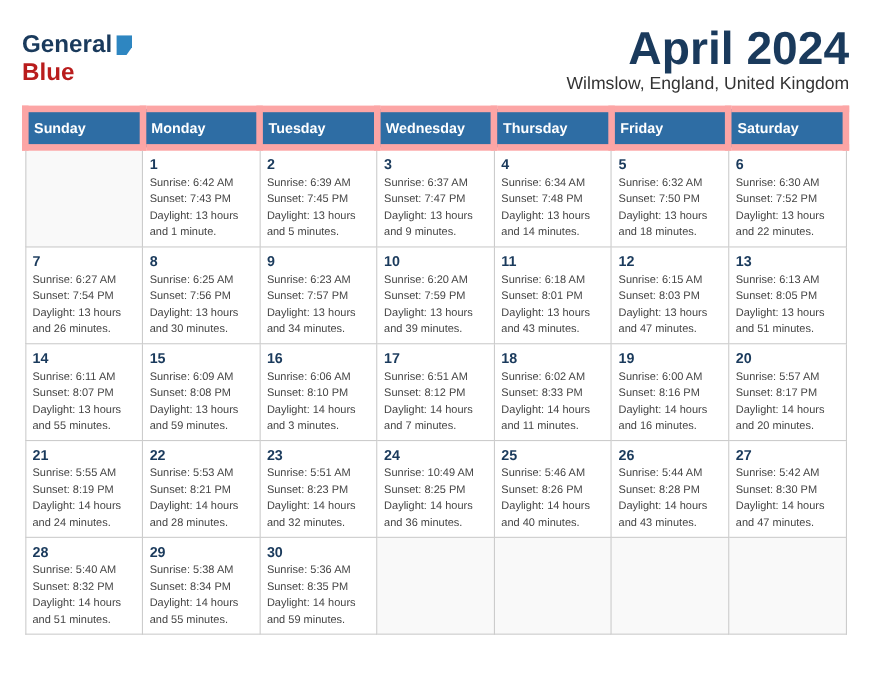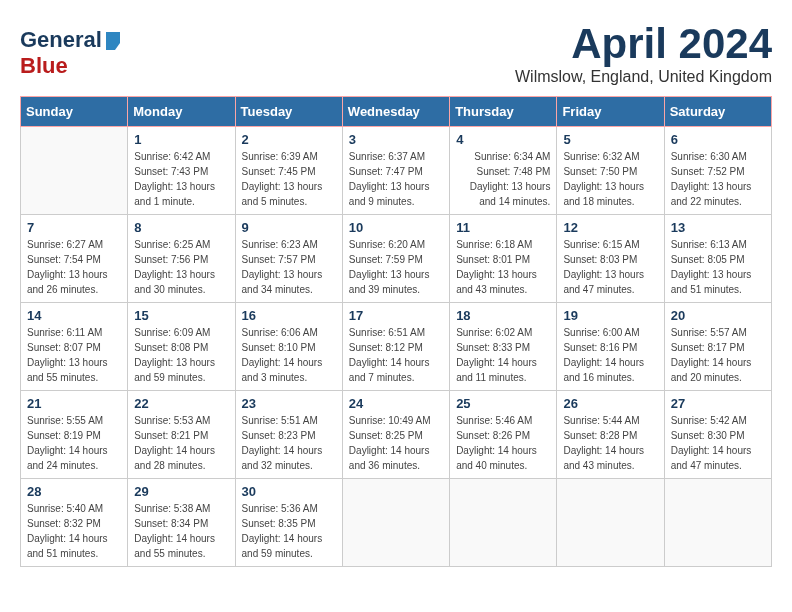--- a/index.html
+++ b/index.html
@@ -37,21 +37,21 @@
       border-collapse: collapse;
       table-layout: fixed;
     }
     thead th {
       background-color: #2e6da4;
       color: #fff;
       font-size: 13px;
       font-weight: bold;
       padding: 7px 5px;
       text-align: left;
-      border: 1px solid #fca5a5;
+      border: 6px solid #fca5a5;
     }
     td {
       vertical-align: top;
       border: 1px solid #ccc;
       padding: 5px 6px;
       font-size: 10.5px;
       color: #333;
       height: 80px;
     }
     td.empty { background: #f9f9f9; }
@@ -120,21 +120,21 @@
         </td>
         <td>
           <span class="day-number">3</span>
           <div class="day-info" style="white-space: pre-line;">Sunrise: 6:37 AM
 Sunset: 7:47 PM
 Daylight: 13 hours
 and 9 minutes.</div>
         </td>
         <td>
           <span class="day-number">4</span>
-          <div class="day-info" style="white-space: pre-line; text-align: right;">Sunrise: 6:34 AM
+          <div class="day-info" style="white-space: pre-line;">Sunrise: 6:34 AM
 Sunset: 7:48 PM
 Daylight: 13 hours
 and 14 minutes.</div>
         </td>
         <td>
           <span class="day-number">5</span>
           <div class="day-info" style="white-space: pre-line;">Sunrise: 6:32 AM
 Sunset: 7:50 PM
 Daylight: 13 hours
 and 18 minutes.</div>

